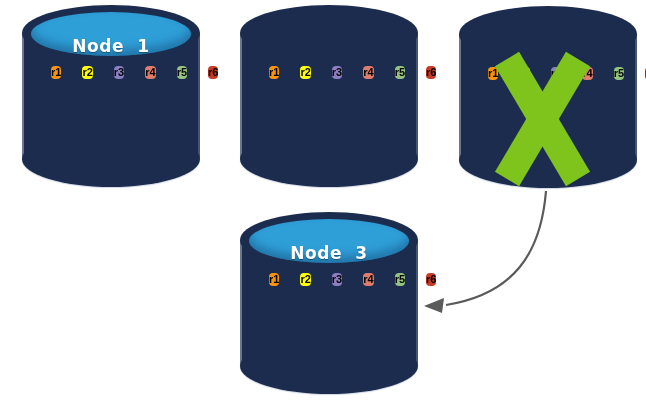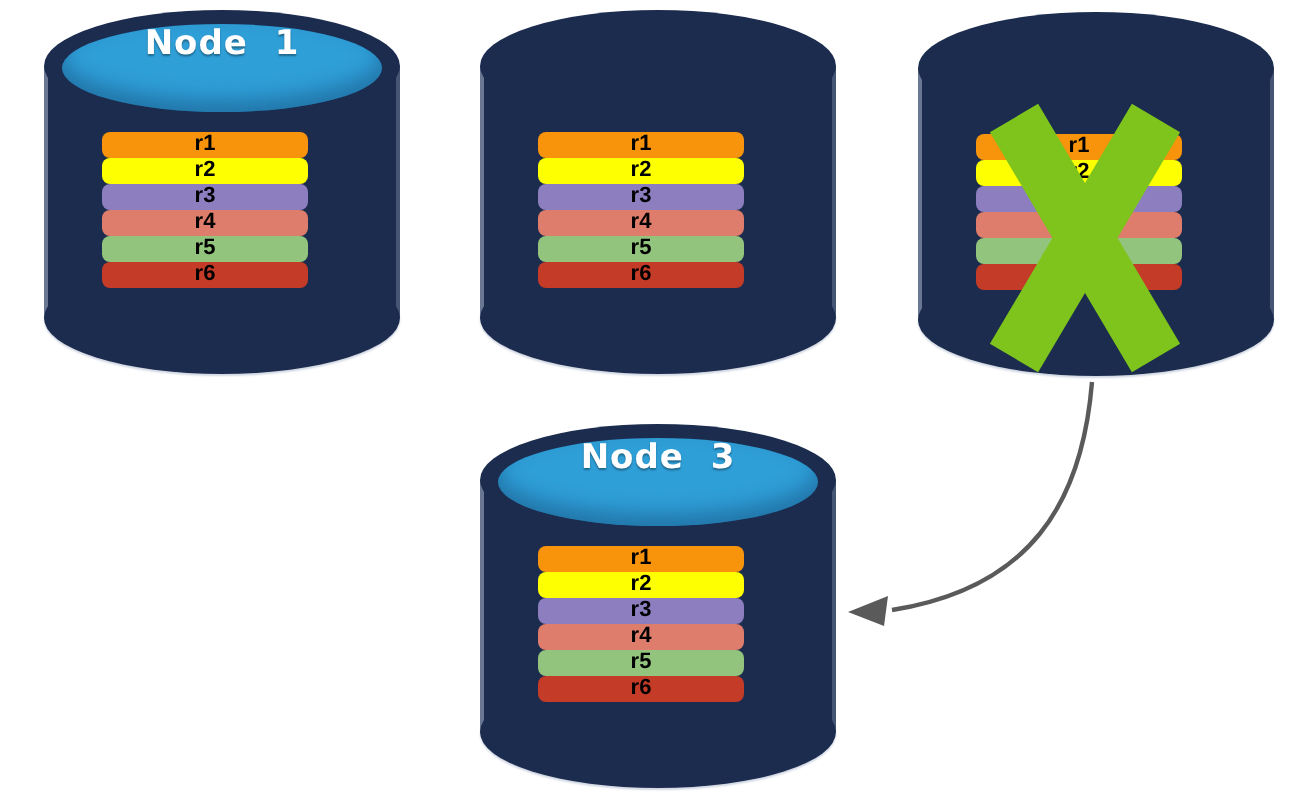--- a/index.html
+++ b/index.html
@@ -21,36 +21,36 @@
     border-radius: 50%;
     box-shadow: 0 1px 1px rgba(150,165,190,0.45);
   }
   .cyl-top {
     position: absolute; left: 0; right: 0; top: 0; height: 56px;
     border-radius: 50%;
   }
   .cyl-face {
     position: absolute; left: 9px; right: 9px; top: 7px; height: 44px;
     border-radius: 50%;
-    display: flex; align-items: flex-start; justify-content: center;
+    display: flex; align-items: flex-end; justify-content: center;
     box-shadow: inset 0 -6px 10px rgba(8,40,80,0.35);
   }
   .cyl-label {
     font-family: "DejaVu Sans", sans-serif;
     font-weight: bold;
     font-size: 17px;
     color: #ffffff;
     letter-spacing: 0.5px;
     word-spacing: 7px;
     text-shadow: 0 1px 1px rgba(0,0,0,0.35);
     white-space: nowrap;
   }
   .rows {
     position: absolute; left: 29px; right: 46px; top: 61px;
-    display: flex; flex-direction: column; gap: 0;
+    display: flex; flex-direction: row; gap: 21px;
   }
   .row {
     height: 13px;
     border-radius: 4px;
     font-family: "Liberation Sans", sans-serif;
     font-weight: bold;
     font-size: 11px;
     line-height: 13px;
     text-align: center;
     color: #000000;

